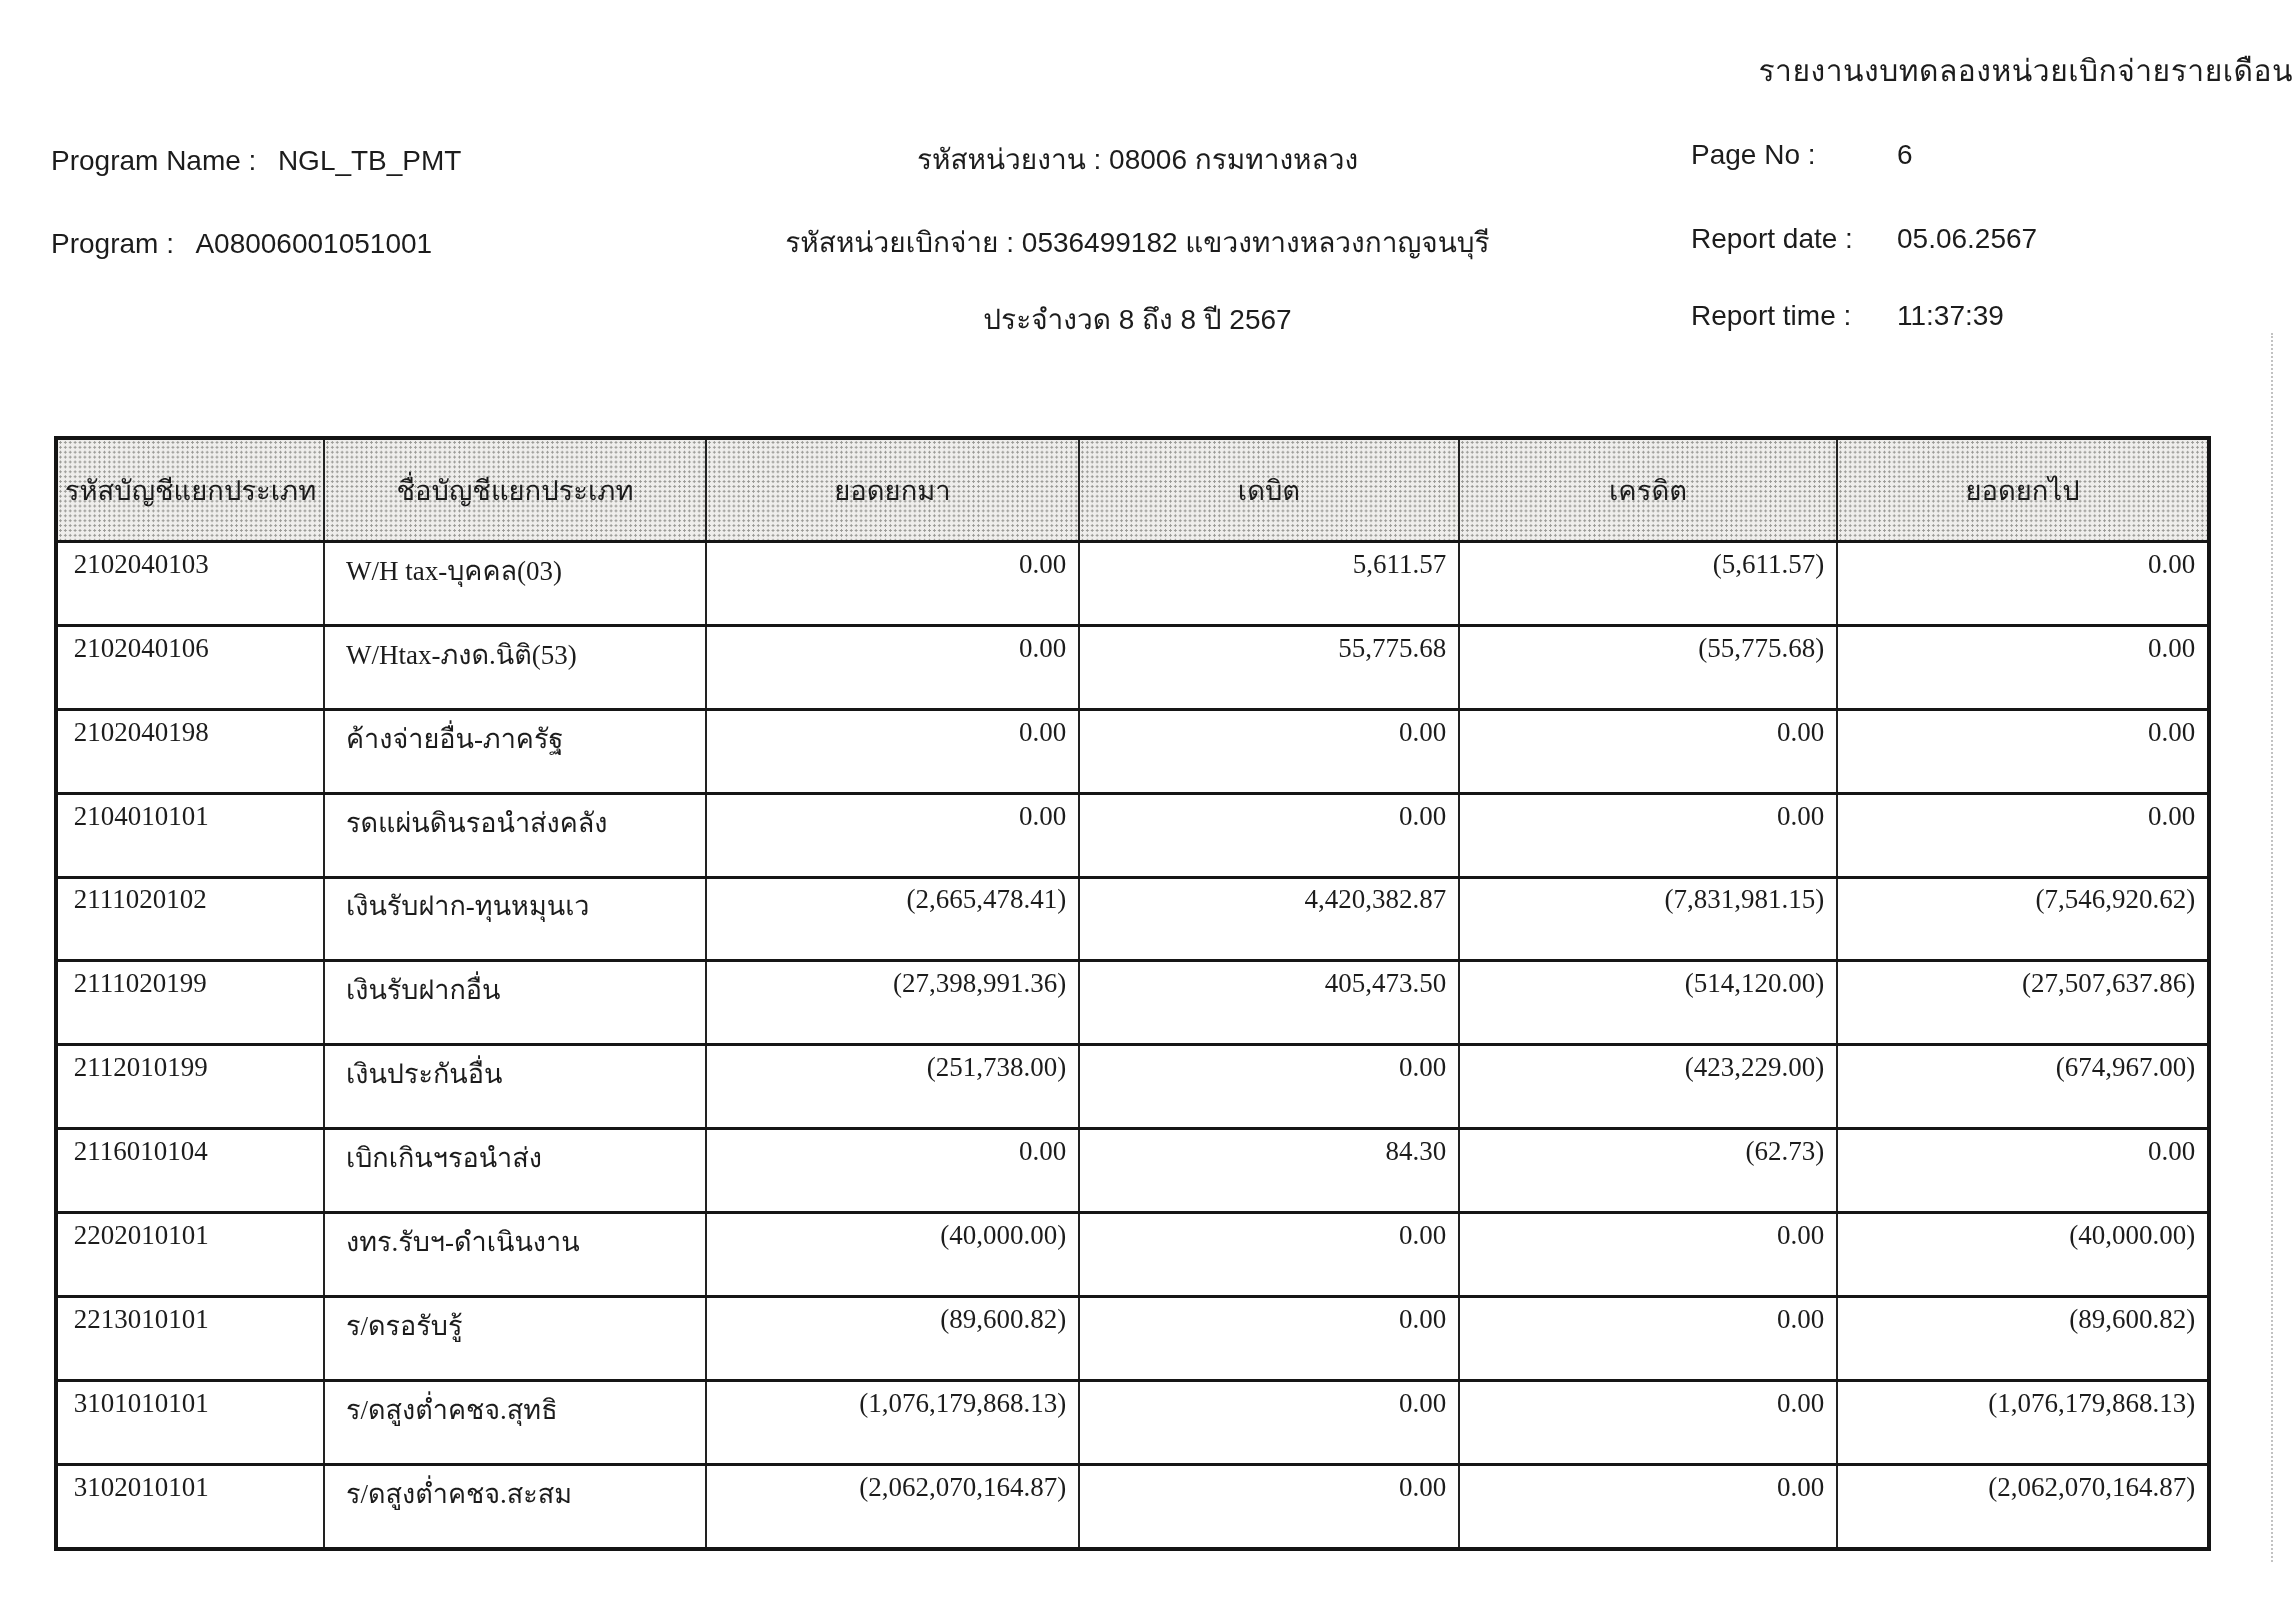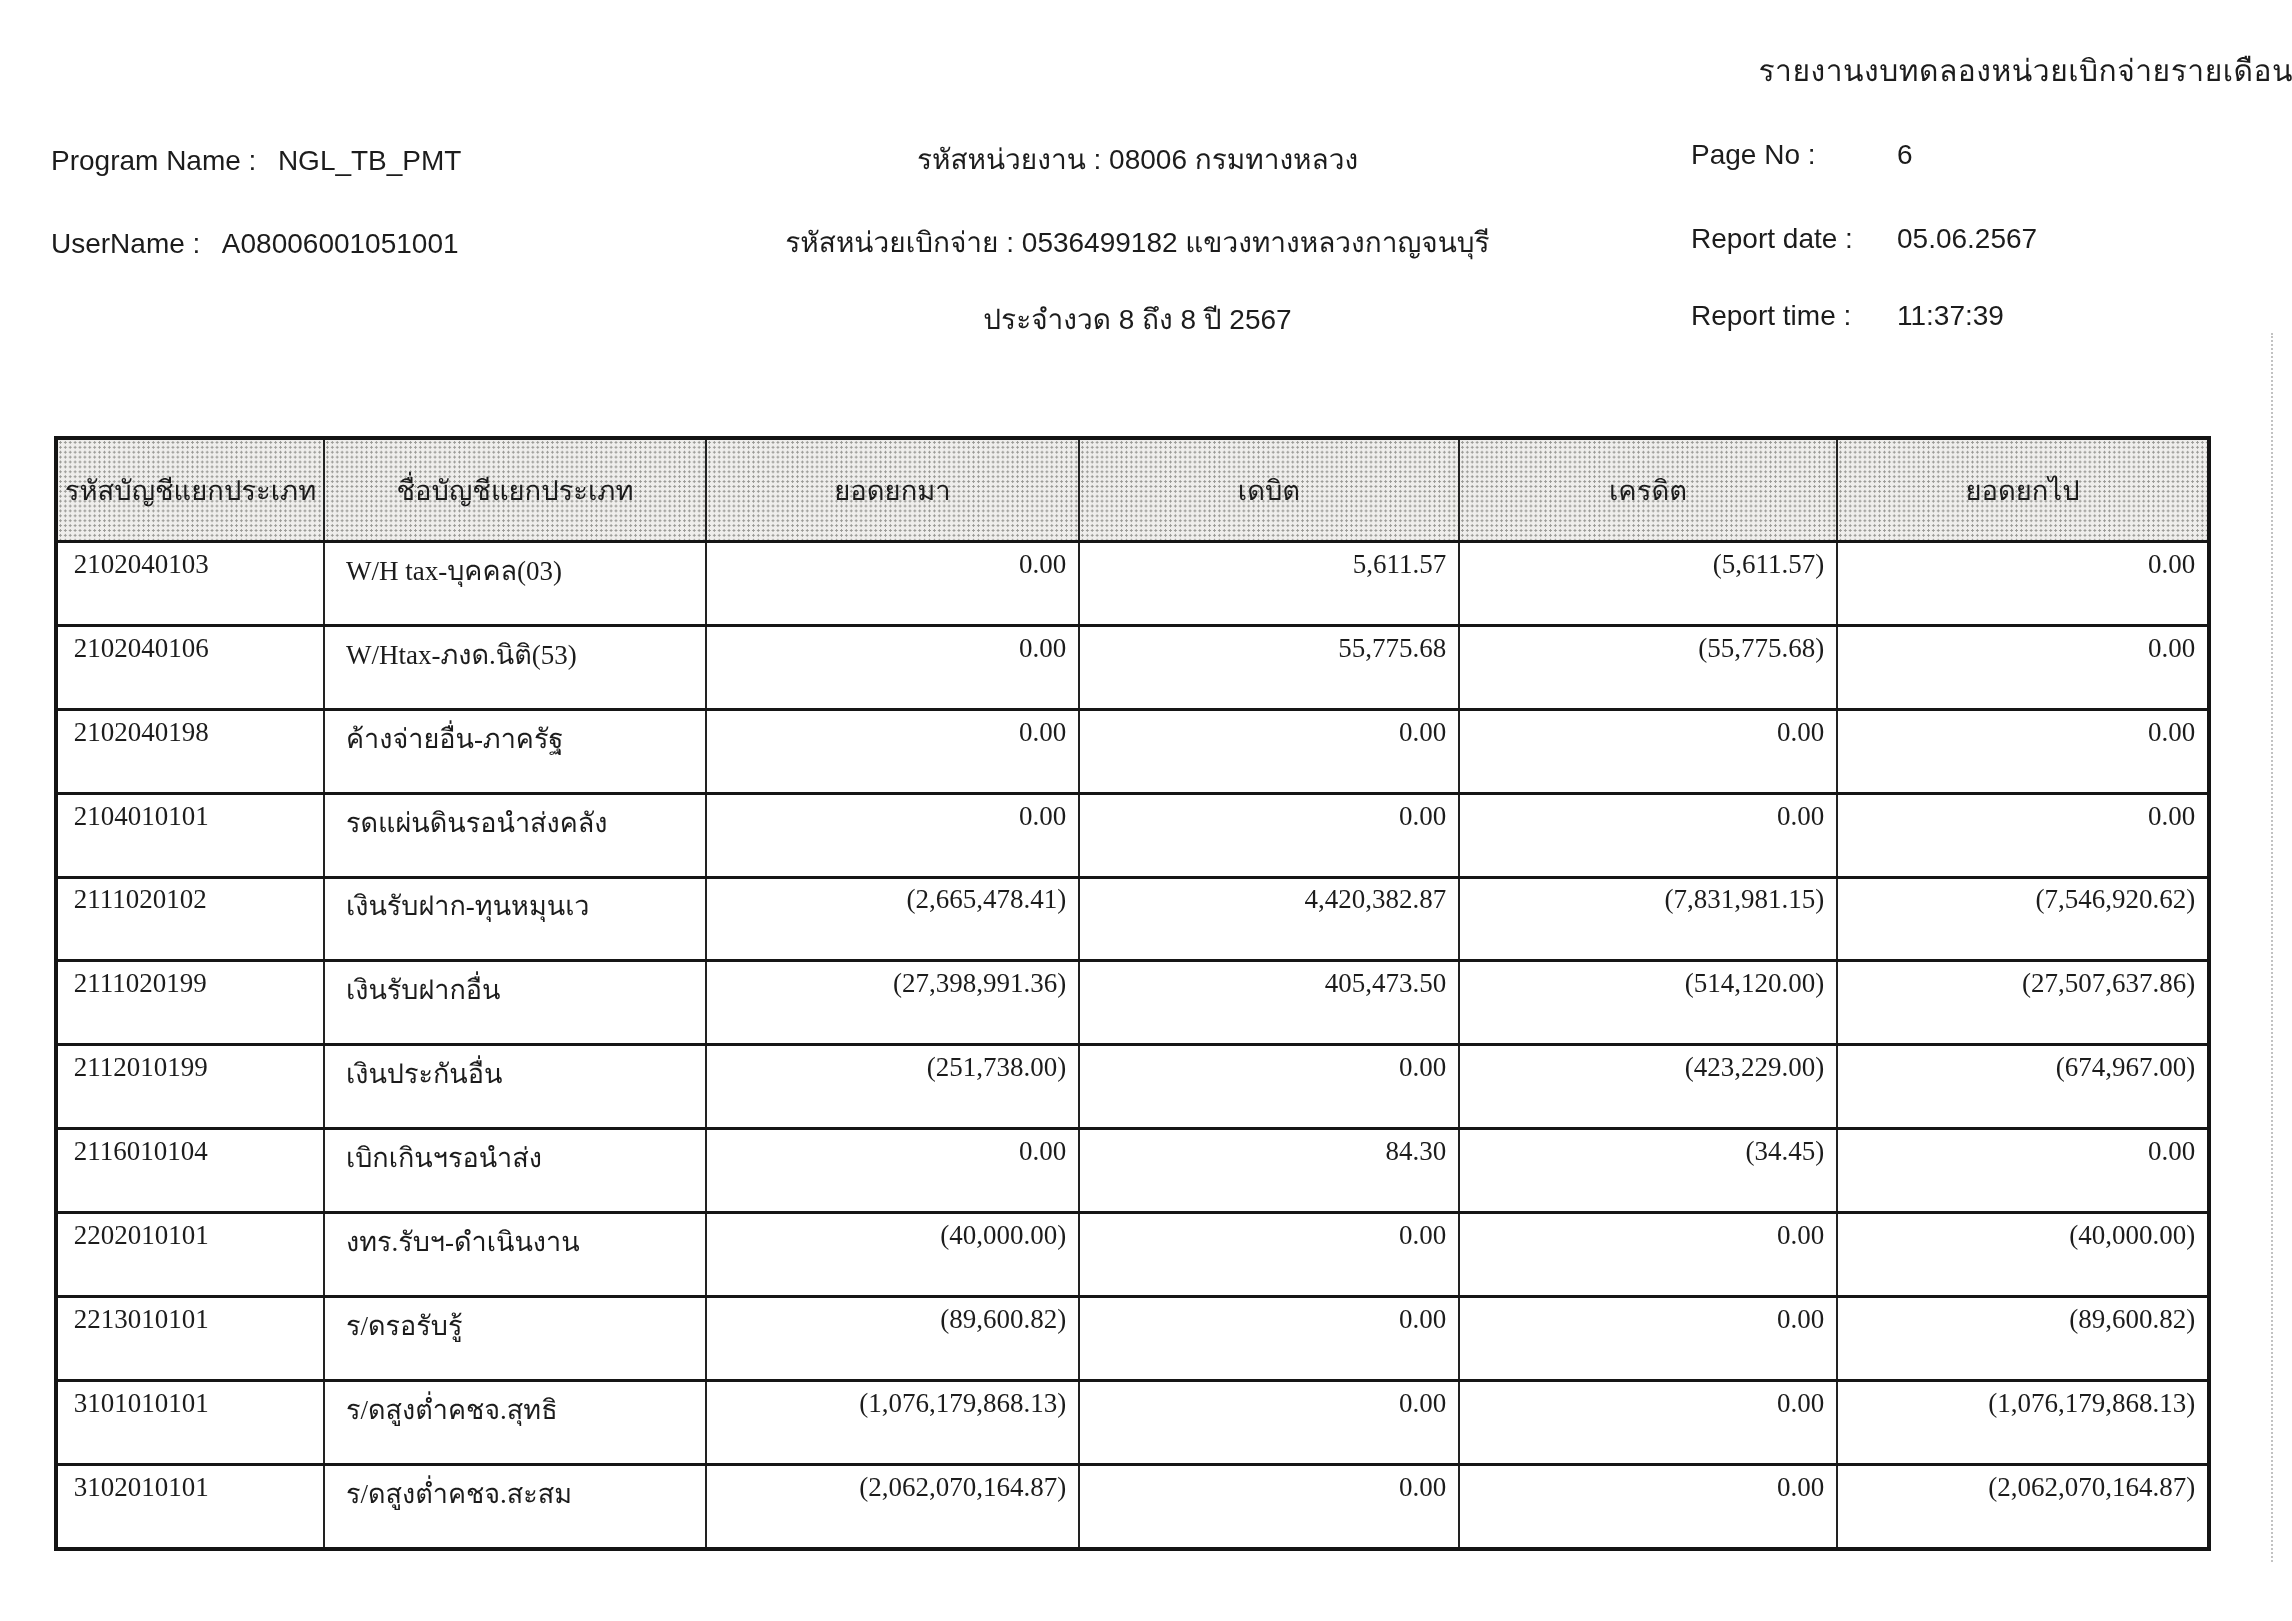--- a/index.html
+++ b/index.html
@@ -99,21 +99,21 @@
 <div id="page">
 
   <div id="doc-title" class="abs">รายงานงบทดลองหน่วยเบิกจ่ายรายเดือน</div>
 
   <div id="left-block">
     <div class="abs hline" style="left:51px; top:145px;">
       <span class="label">Program Name :</span>
       <span class="value">NGL_TB_PMT</span>
     </div>
     <div class="abs hline" style="left:51px; top:228px;">
-      <span class="label">UserName :</span>
+      <span class="label">Program :</span>
       <span class="value">A08006001051001</span>
     </div>
   </div>
 
   <div id="center-block" class="abs">
     <div class="hline" style="top:137px;">รหัสหน่วยงาน : 08006 กรมทางหลวง</div>
     <div class="hline" style="top:220px;">รหัสหน่วยเบิกจ่าย : 0536499182 แขวงทางหลวงกาญจนบุรี</div>
     <div class="hline" style="top:297px;">ประจำงวด 8 ถึง 8 ปี 2567</div>
   </div>
 
@@ -193,21 +193,21 @@
             <td class="c2">(251,738.00)</td>
             <td class="c3">0.00</td>
             <td class="c4">(423,229.00)</td>
             <td class="c5">(674,967.00)</td>
           </tr>
           <tr>
             <td class="c0">2116010104</td>
             <td class="c1">เบิกเกินฯรอนำส่ง</td>
             <td class="c2">0.00</td>
             <td class="c3">84.30</td>
-            <td class="c4">(34.45)</td>
+            <td class="c4">(62.73)</td>
             <td class="c5">0.00</td>
           </tr>
           <tr>
             <td class="c0">2202010101</td>
             <td class="c1">งทร.รับฯ-ดำเนินงาน</td>
             <td class="c2">(40,000.00)</td>
             <td class="c3">0.00</td>
             <td class="c4">0.00</td>
             <td class="c5">(40,000.00)</td>
           </tr>

